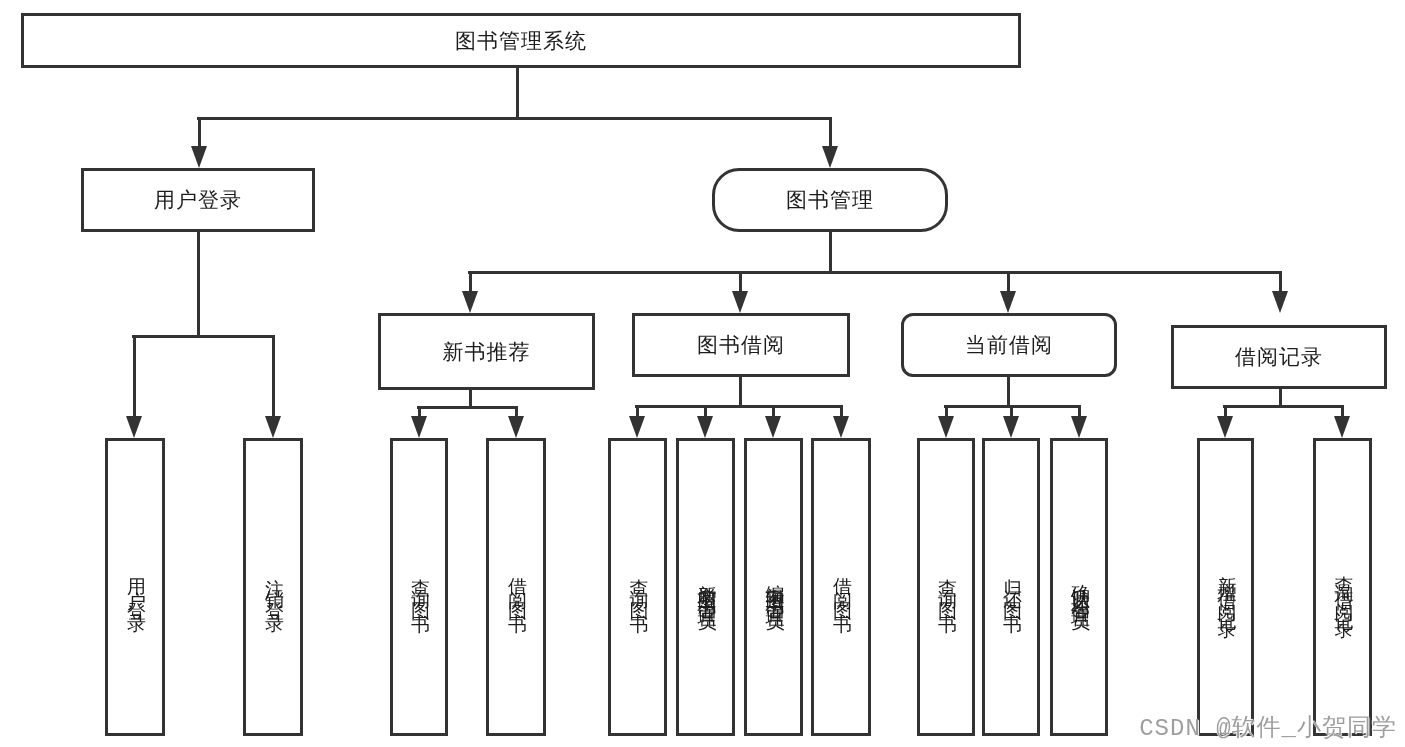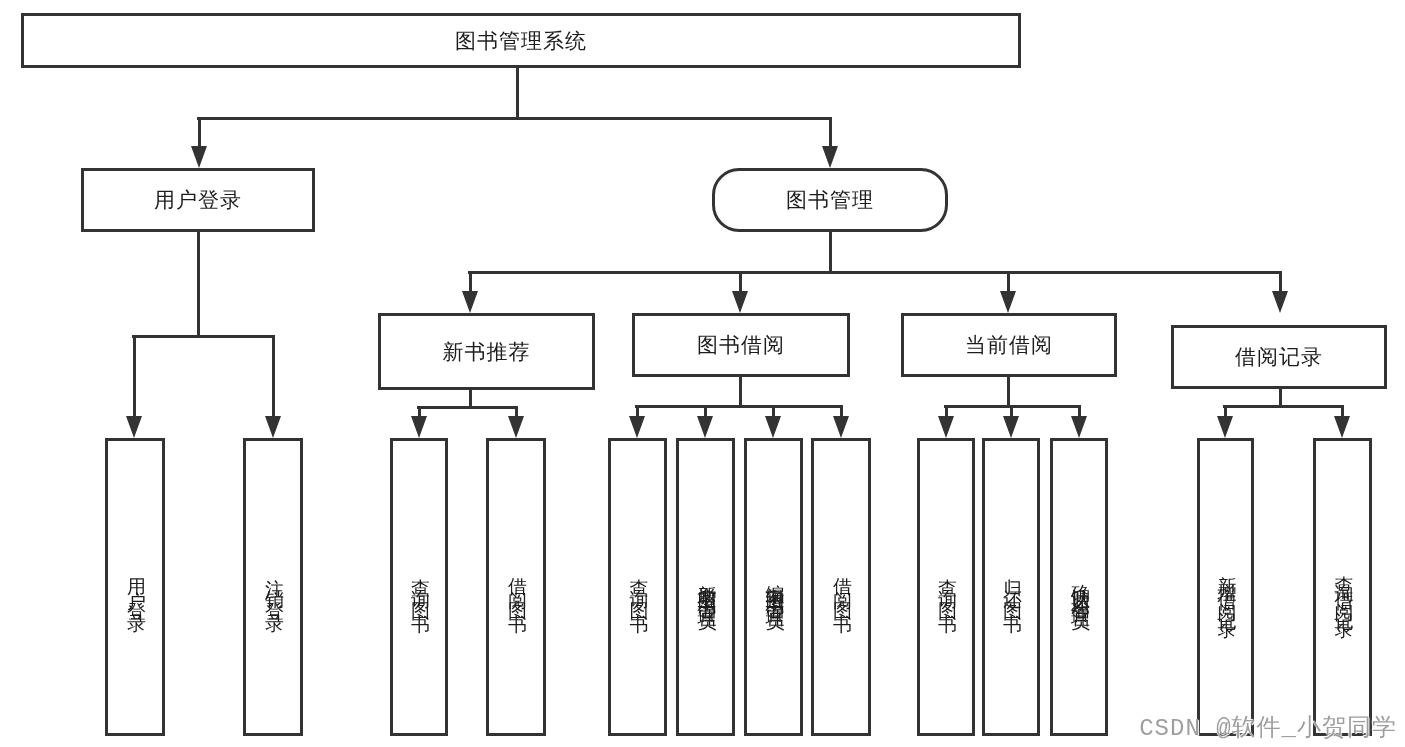--- a/index.html
+++ b/index.html
@@ -93,21 +93,21 @@
   <div class="arrow" style="left:1000px;top:291px;"></div>
   <div class="vline" style="left:1279px;top:271px;height:25px;"></div>
   <div class="arrow" style="left:1272px;top:291px;"></div>
 
   <div class="box" style="left:362px;top:313px;width:217px;height:77px;margin-left:16px;">
     <span>新书推荐</span>
   </div>
   <div class="box" style="left:632px;top:313px;width:218px;height:64px;">
     <span>图书借阅</span>
   </div>
-  <div class="box" style="left:901px;top:313px;width:216px;height:64px;">
+  <div class="box" style="left:901px;top:313px;width:216px;height:64px;border-radius:12px;">
     <span>当前借阅</span>
   </div>
   <div class="box" style="left:1171px;top:325px;width:216px;height:64px;">
     <span>借阅记录</span>
   </div>
 
   <div class="vline" style="left:469px;top:377px;height:32px;"></div>
   <div class="hline" style="left:417px;top:406px;width:101px;"></div>
   <div class="vline" style="left:418px;top:406px;height:14px;"></div>
   <div class="arrow" style="left:411px;top:416px;"></div>

